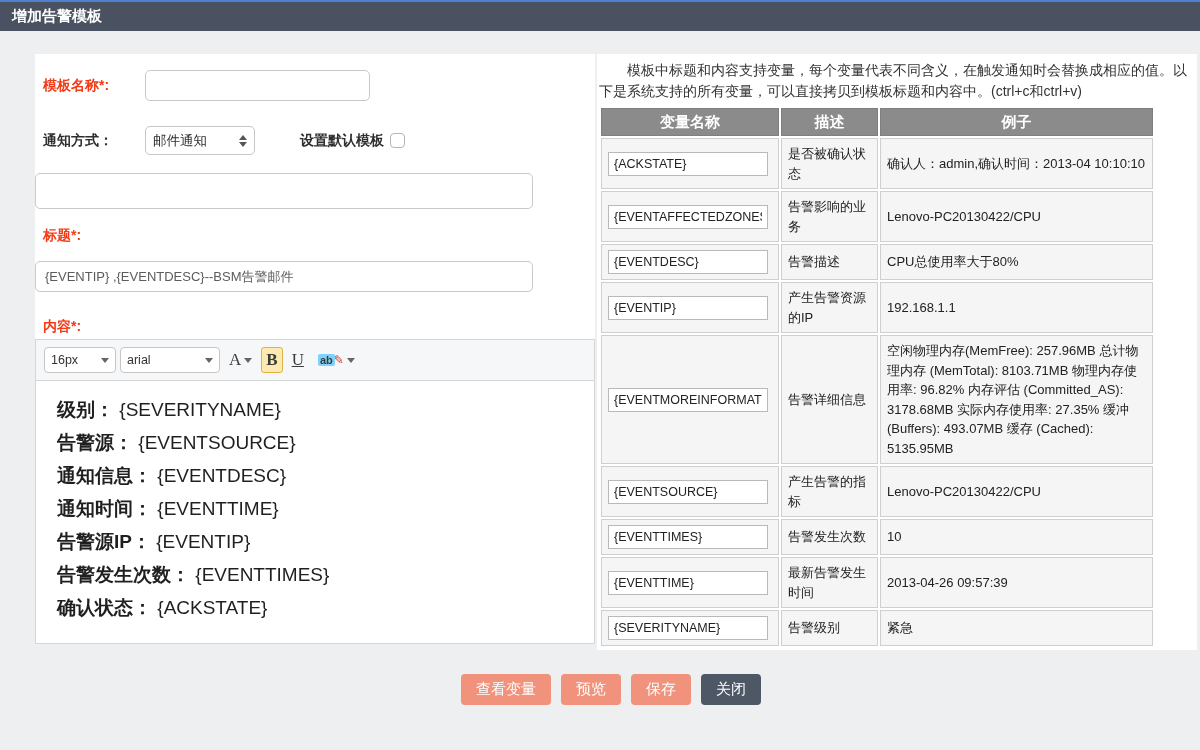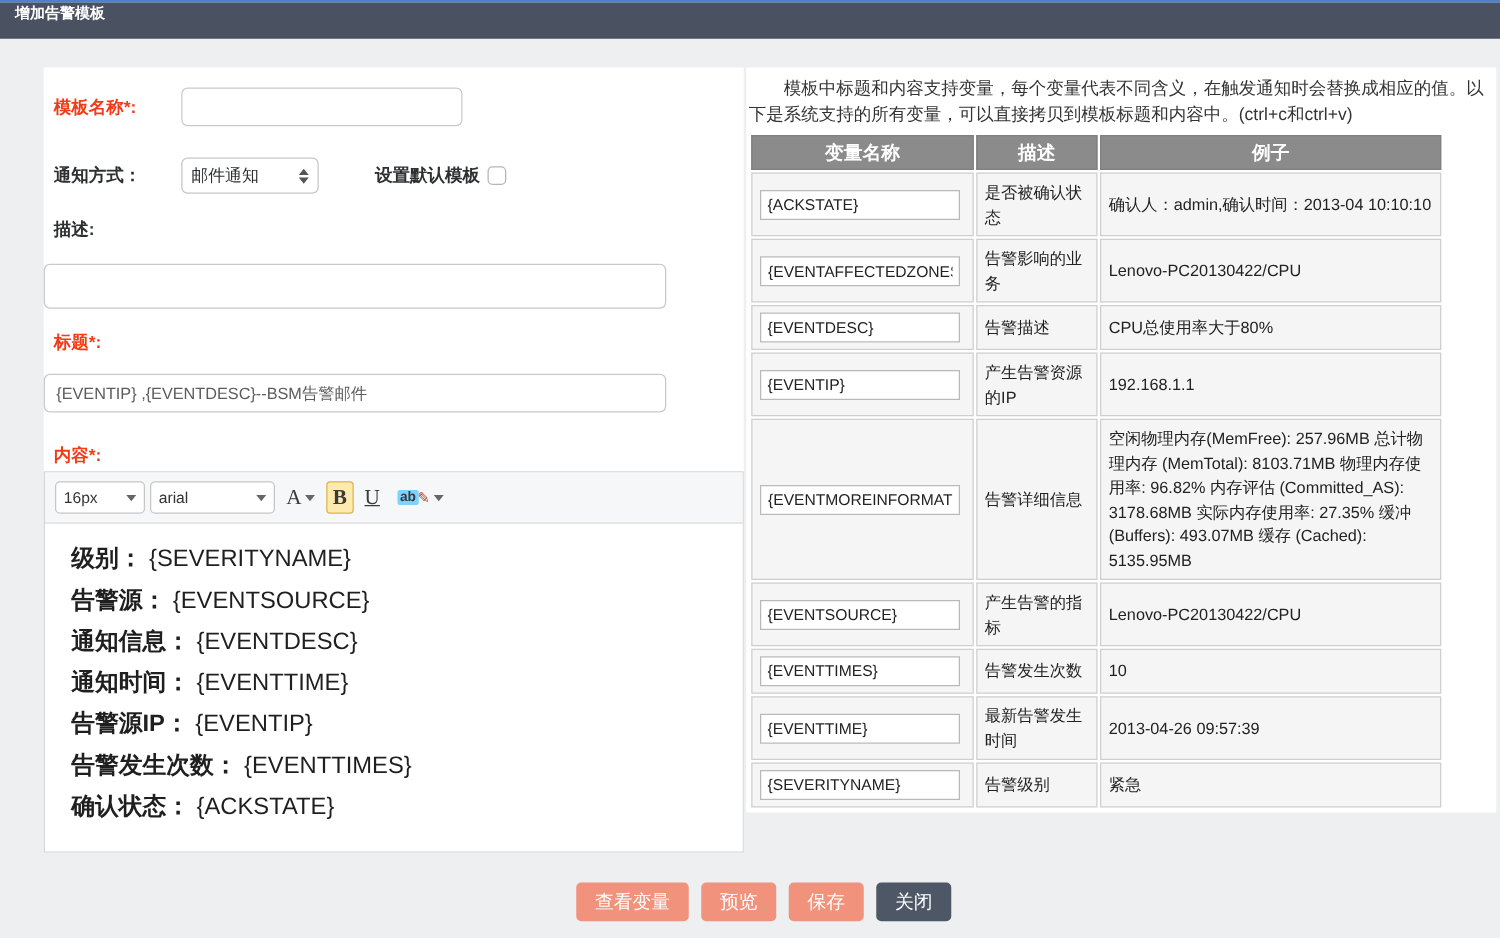--- a/index.html
+++ b/index.html
@@ -6,22 +6,22 @@
   html,body { width:1200px; height:750px; overflow:hidden; }
   body {
     font-family: "Liberation Sans", "DejaVu Sans", sans-serif;
     background:#edeff1;
     color:#2e2f31;
   }
   
   .topline { height:2px; background:#4e80cf; }
   .titlebar {
     height:29px; background:#4a5262; color:#fff;
-    display:flex; padding-left:12px;
-    font-size:12px; font-weight:bold;
+    display:flex; align-items:center; padding-left:12px;
+    font-size:15px; font-weight:bold;
   }
   
   .main { display:flex; align-items:flex-start; margin-top:23px; }
   .left-panel {
     width:566px; margin-left:35px; background:#fff;
     padding:8px 0 0 0;
   }
   .right-panel {
     flex:1; margin-left:2px; margin-right:3px; background:#fff;
     padding:6px 4px 2px 0;
@@ -145,21 +145,20 @@
         <span class="sel-text">邮件通知</span>
         <span class="stepper">
             <span class="up"></span>
             <span class="down"></span>
           </span>
       </div>
       <span class="chk-label">设置默认模板</span>
       <span class="checkbox"></span>
     </div>
 
-    <div class="lbl row-desc-label">描述:</div>
     <input class="wide-input" type="text" value="" style="">
 
     <div class="lbl req row-title-label">标题*:</div>
     <input class="wide-input title-input" type="text" value="{EVENTIP} ,{EVENTDESC}--BSM告警邮件" style="">
 
     <div class="lbl req row-content-label">内容*:</div>
 
     <div class="editor">
       <div class="ed-toolbar">
         <div class="tb-select tb-sel-size">

